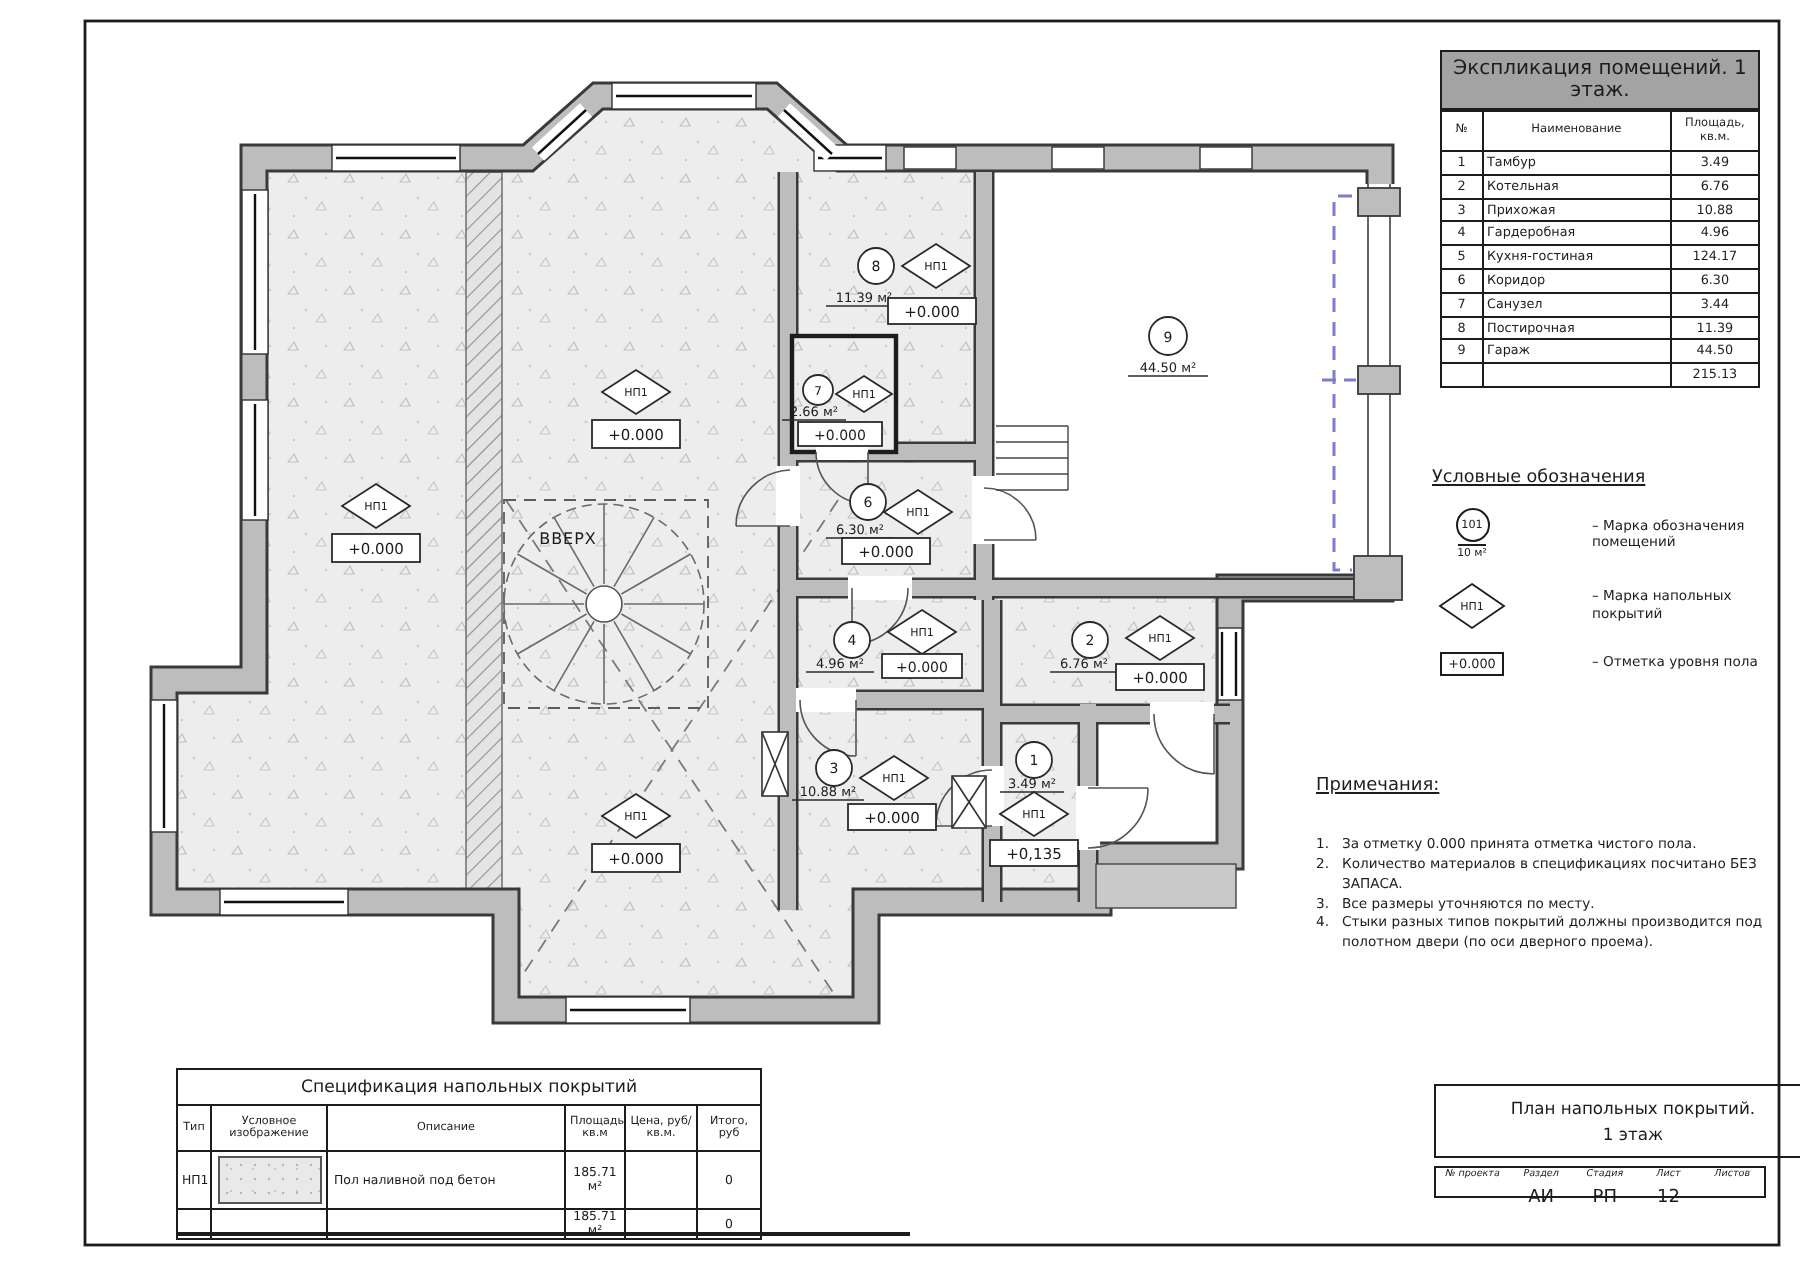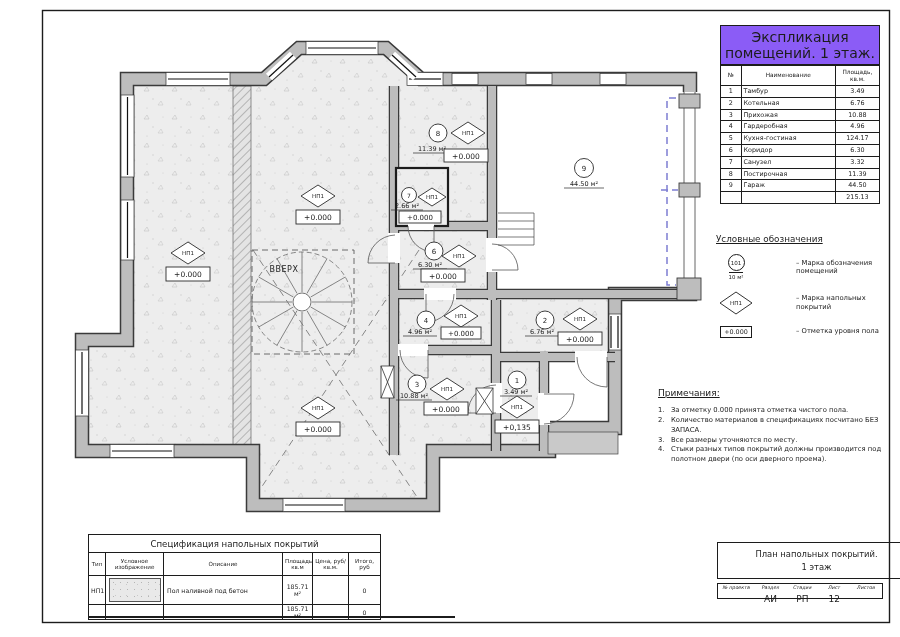--- a/index.html
+++ b/index.html
@@ -15,38 +15,38 @@
   .tb{font-size:7.5px;text-anchor:middle;}
   .tb7{font-size:7px;text-anchor:middle;}
   .tst{font-size:8px;text-anchor:middle;letter-spacing:0.5px;}
   .mkc{fill:#ffffff;stroke:#2a2a2a;stroke-width:0.9;}
   .mkd{fill:#ffffff;stroke:#2a2a2a;stroke-width:0.9;}
   .mkb{fill:#ffffff;stroke:#2a2a2a;stroke-width:0.9;}
   .uln{stroke:#2a2a2a;stroke-width:0.7;}
   
   .panel{position:absolute;}
   .expl{left:720px;top:25px;width:160px;}
-  .expl .title{border:1.1px solid #1c1c1c;text-align:center;font-size:14px;padding:3px 1px;background:#8b5cf6;}
+  .expl .title{border:1.1px solid #1c1c1c;text-align:center;font-size:10px;padding:3px 1px;background:#a3a3a3;}
   table.grid{border-collapse:collapse;width:100%;table-layout:fixed;}
   table.grid td,table.grid th{border:0.9px solid #1c1c1c;padding:0 2px;font-weight:normal;overflow:hidden;}
   .expl th{font-size:5.8px;line-height:1.15;text-align:center;height:20px;}
   .expl td{font-size:6.4px;height:10.8px;line-height:10.8px;white-space:nowrap;}
   .expl .c-num{text-align:center;}
   .expl .c-area{text-align:center;}
   .legend{left:716px;top:234px;width:178px;}
   .legend .ltitle{font-size:8.8px;text-decoration:underline;margin-bottom:10px;}
   .lrow{display:flex;align-items:center;margin-bottom:11px;gap:40px;}
   .lsym{width:40px;display:flex;flex-direction:column;align-items:center;flex:0 0 40px;}
   .llab{font-size:6.8px;line-height:1.2;}
   .lcirc{width:17px;height:17px;border:0.9px solid #1c1c1c;border-radius:50%;font-size:5.6px;
          display:flex;align-items:center;justify-content:center;}
   .lsub{font-size:5.4px;border-top:0.9px solid #1c1c1c;margin-top:1px;padding-top:0.5px;}
   .lbox{border:0.9px solid #1c1c1c;font-size:6.4px;padding:1px 3px;background:#fff;}
   .notes{left:658px;top:388px;width:238px;}
-  .notes .ntitle{font-size:9px;text-decoration:underline;margin-bottom:8px;}
+  .notes .ntitle{font-size:9px;text-decoration:underline;margin-bottom:20px;}
   .nrow{display:flex;font-size:6.8px;line-height:1.45;}
   .nnum{flex:0 0 13px;}
   .ntext{flex:1;}
   
   .spec{left:88px;top:534px;width:292px;}
   .spec td,.spec th{border:0.9px solid #1c1c1c;}
   .spec .stitle{font-size:8.6px;text-align:center;height:18px;}
   .spec th{font-size:5.6px;line-height:1.15;height:23px;text-align:center;}
   .spec td{font-size:6.2px;text-align:center;}
   .spec .r1 td{height:29px;}
@@ -361,21 +361,21 @@
             <td class="c-area">124.17</td>
           </tr>
     <tr>
             <td class="c-num">6</td>
             <td>Коридор</td>
             <td class="c-area">6.30</td>
           </tr>
     <tr>
             <td class="c-num">7</td>
             <td>Санузел</td>
-            <td class="c-area">3.32</td>
+            <td class="c-area">3.44</td>
           </tr>
     <tr>
             <td class="c-num">8</td>
             <td>Постирочная</td>
             <td class="c-area">11.39</td>
           </tr>
     <tr>
             <td class="c-num">9</td>
             <td>Гараж</td>
             <td class="c-area">44.50</td>

